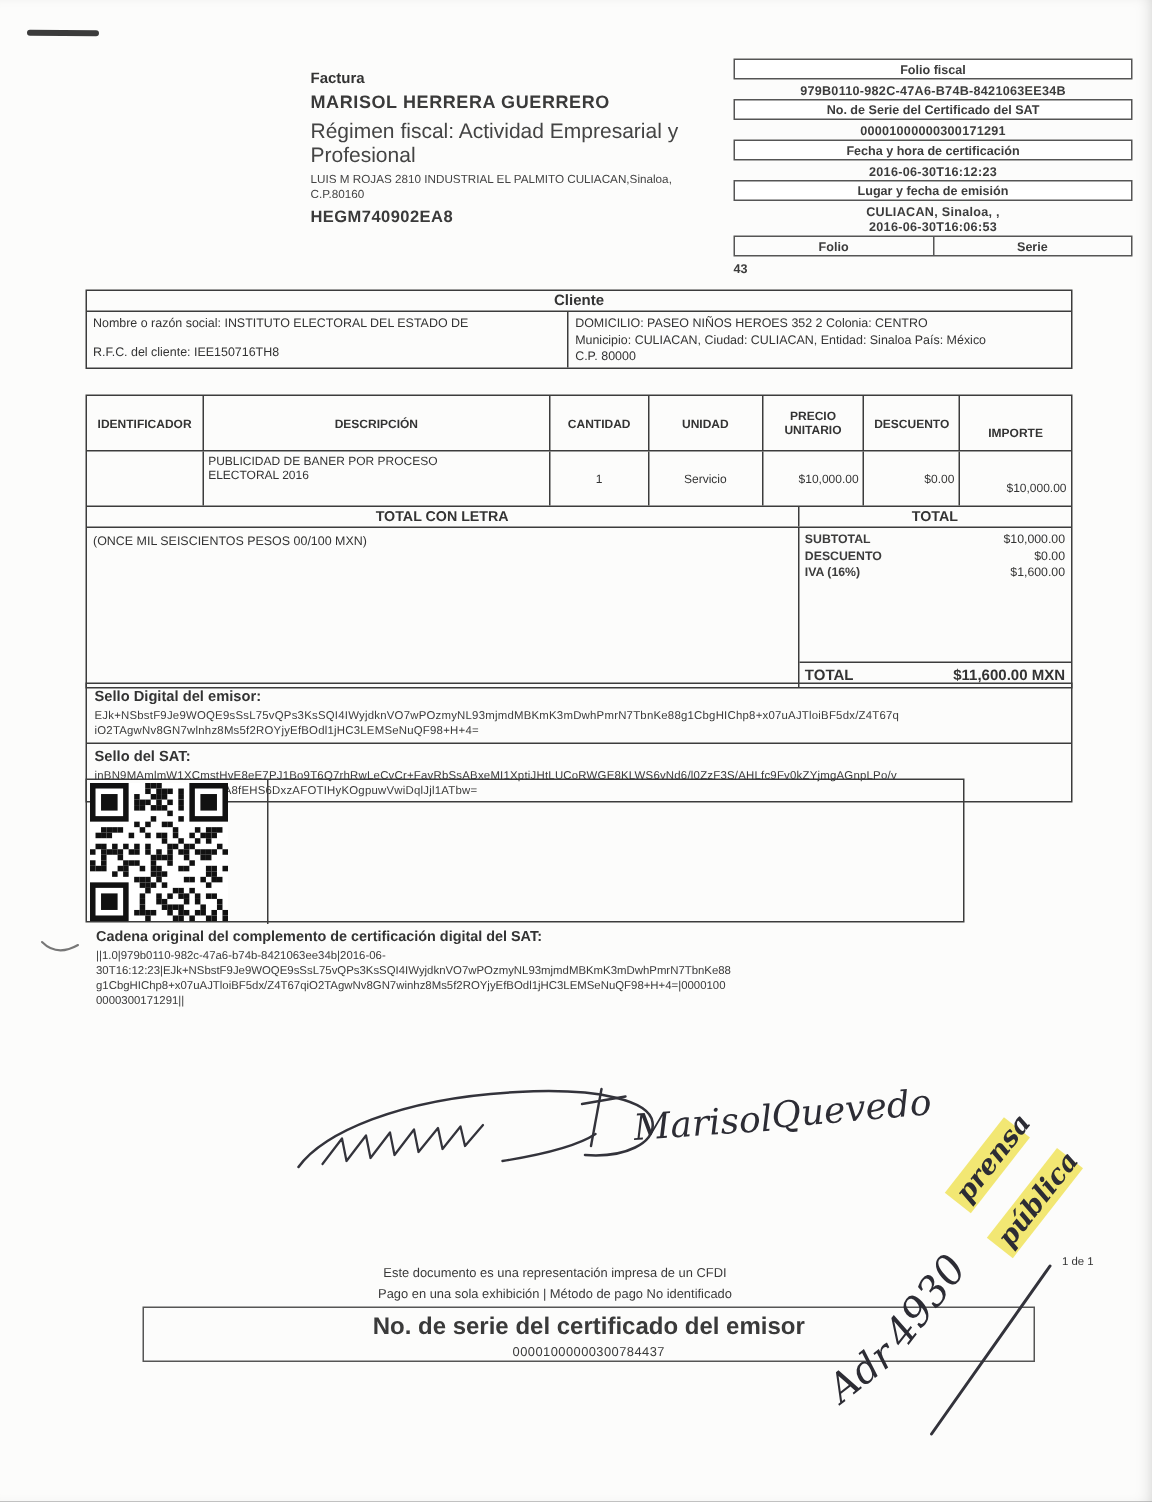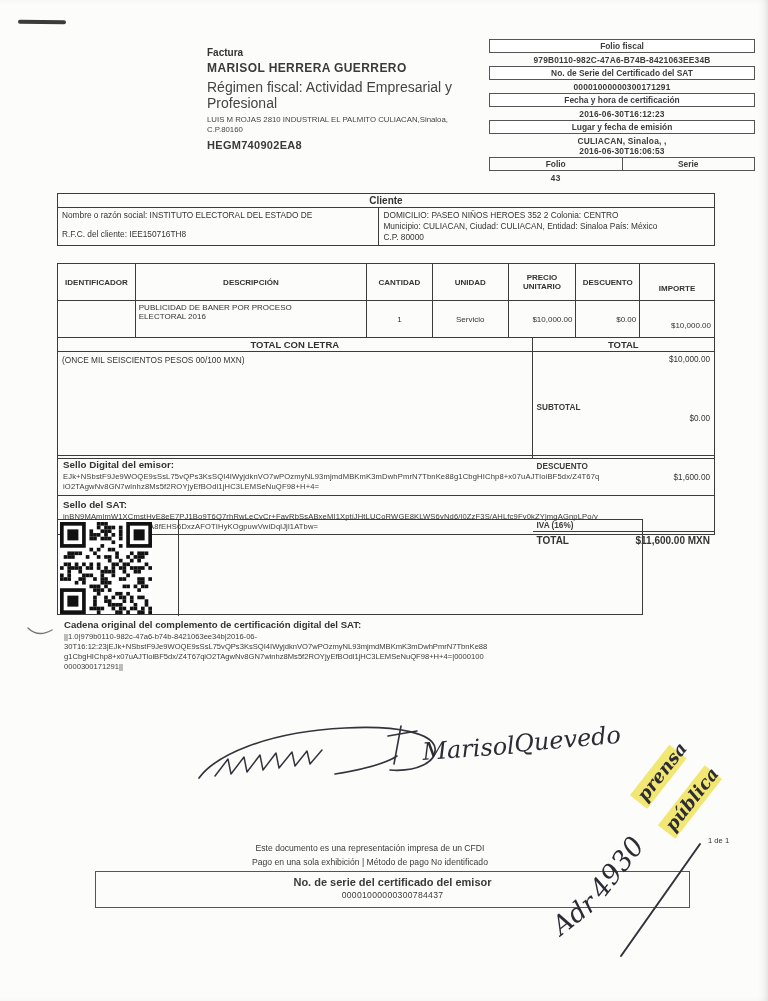--- a/index.html
+++ b/index.html
@@ -20,21 +20,21 @@
   .emitter .addr { font-size:7.8px; margin-top:4px; color:#444; line-height:1.25; }
   .emitter .rfc { font-size:11px; font-weight:bold; margin-top:5px; color:#3a3a3a; letter-spacing:.3px; }
 
   
   .fiscal { left:489px; top:39px; width:266px; font-size:8.4px; color:#3c3c3c; }
   .fiscal .lbl { border:1.4px solid #555; text-align:center; font-weight:bold; padding:1px 0; background:#fff; }
   .fiscal .val { text-align:center; font-weight:bold; padding:2px 0 1px; letter-spacing:.2px; }
   .fiscal .duo { display:flex; border:1.4px solid #555; }
   .fiscal .duo > div { flex:1; text-align:center; font-weight:bold; padding:1px 0; }
   .fiscal .duo > div:first-child { border-right:1.4px solid #555; }
-  .fiscal .folio-val { width:50%; text-align:center; font-weight:bold; padding-top:3px;font-family:Liberation Mono, monospace; }
+  .fiscal .folio-val { width:50%; text-align:left; font-weight:bold; padding-top:3px; }
 
   
   .client { left:57px; top:193px; width:658px; border:1.5px solid #3c3c3c; font-size:8.3px; color:#333; }
   .client .title { text-align:center; font-weight:bold; font-size:10px; border-bottom:1.5px solid #3c3c3c; padding:1px 0; }
   .client .cols { display:flex; }
   .client .cols .c1 { width:49%; border-right:1.5px solid #3c3c3c; padding:2px 4px 3px; }
   .client .cols .c2 { width:51%; padding:2px 4px 3px; }
   .client .line { line-height:1.3; }
   .client .rfc-line { margin-top:8px; }
 
@@ -51,41 +51,41 @@
   .c-pre{width:68px;} .c-des{width:64px;} .c-imp{width:74px;}
   .items .irow .cen { display:flex; align-items:center; justify-content:center; }
   .items .irow .rgt { display:flex; align-items:center; justify-content:flex-end; }
   .items .letra-head { display:flex; border-bottom:1.2px solid #3c3c3c; }
   .items .letra-head .lh1 { width:476px; border-right:1.2px solid #3c3c3c; text-align:center; font-weight:bold; font-size:9.5px; padding:1px 0; }
   .items .letra-head .lh2 { width:182px; text-align:center; font-weight:bold; font-size:9.5px; padding:1px 0; }
   .items .letra-body { display:flex; }
   .items .letra-body .words { width:476px; border-right:1.2px solid #3c3c3c; height:106px; padding:3px 4px; font-size:8.3px; }
   .items .letra-body .totals { width:182px; height:106px; display:flex; flex-direction:column; padding:2px 0 0; }
   .trow { display:flex; justify-content:space-between; padding:1px 4px; font-size:8.2px; }
-  .trow .tl { font-weight:bold; color:#3c3c3c;margin-top:48px; }
+  .trow .tl { font-weight:bold; color:#3c3c3c; }
   .trow.grand { margin-top:auto; border-top:1.2px solid #3c3c3c; font-size:10px; font-weight:bold; padding:3px 4px 2px; }
 
   
   .seals { left:57px; top:455px; width:658px; border:1.5px solid #3c3c3c; color:#333; }
   .seals .slabel { font-weight:bold; font-size:9.8px; padding:3px 5px 1px; }
   .seals .b64 { font-size:7.6px; padding:1px 5px 3px; letter-spacing:.15px; line-height:1.3; word-break:break-all; color:#3a3a3a; }
   .seals .sep { border-top:1.2px solid #3c3c3c; }
 
   
   .cadena { left:57px; top:519px; width:586px; height:96px; border:1.5px solid #3c3c3c; display:flex; color:#333;flex-direction:column; }
   .cadena .qrcell { width:121px; border-right:1.2px solid #3c3c3c; display:flex; align-items:flex-start; justify-content:flex-start; padding:2px; }
   .cadena .txt { flex:1; padding:3px 6px; }
   .cadena .clabel { font-weight:bold; font-size:9.6px; margin-bottom:2px; }
   .cadena .cline { font-size:7.6px; line-height:1.3; word-break:break-all; color:#3a3a3a; }
 
   
   .foot1 { left:0; top:843px; width:740px; text-align:center; font-size:8.6px; color:#3a3a3a; }
   .foot2 { left:0; top:857px; width:740px; text-align:center; font-size:8.6px; color:#3a3a3a; }
   .certbox { left:95px; top:871px; width:595px; height:37px; border:1.5px solid #555; text-align:center; }
-  .certbox .clbl { font-weight:bold; font-size:11px; color:#3a3a3a; margin-top:4px; }
+  .certbox .clbl { font-weight:bold; font-size:16px; color:#3a3a3a; margin-top:4px; }
   .certbox .cval { font-size:8.6px; color:#3a3a3a; margin-top:2px; letter-spacing:.3px; }
   .pageno { left:708px; top:836px; font-size:7.6px; color:#333; }
 
   
   .staple-mark { left:18px; top:20px; width:48px; height:4px; background:#3b3b3b; border-radius:2px; transform:rotate(.5deg); }
   .pen-squiggle { left:26px; top:620px; }
 
   svg text.hand { font-family:"DejaVu Serif", serif; font-style:italic; fill:#2c2c34; }
 </style>
 </head>

